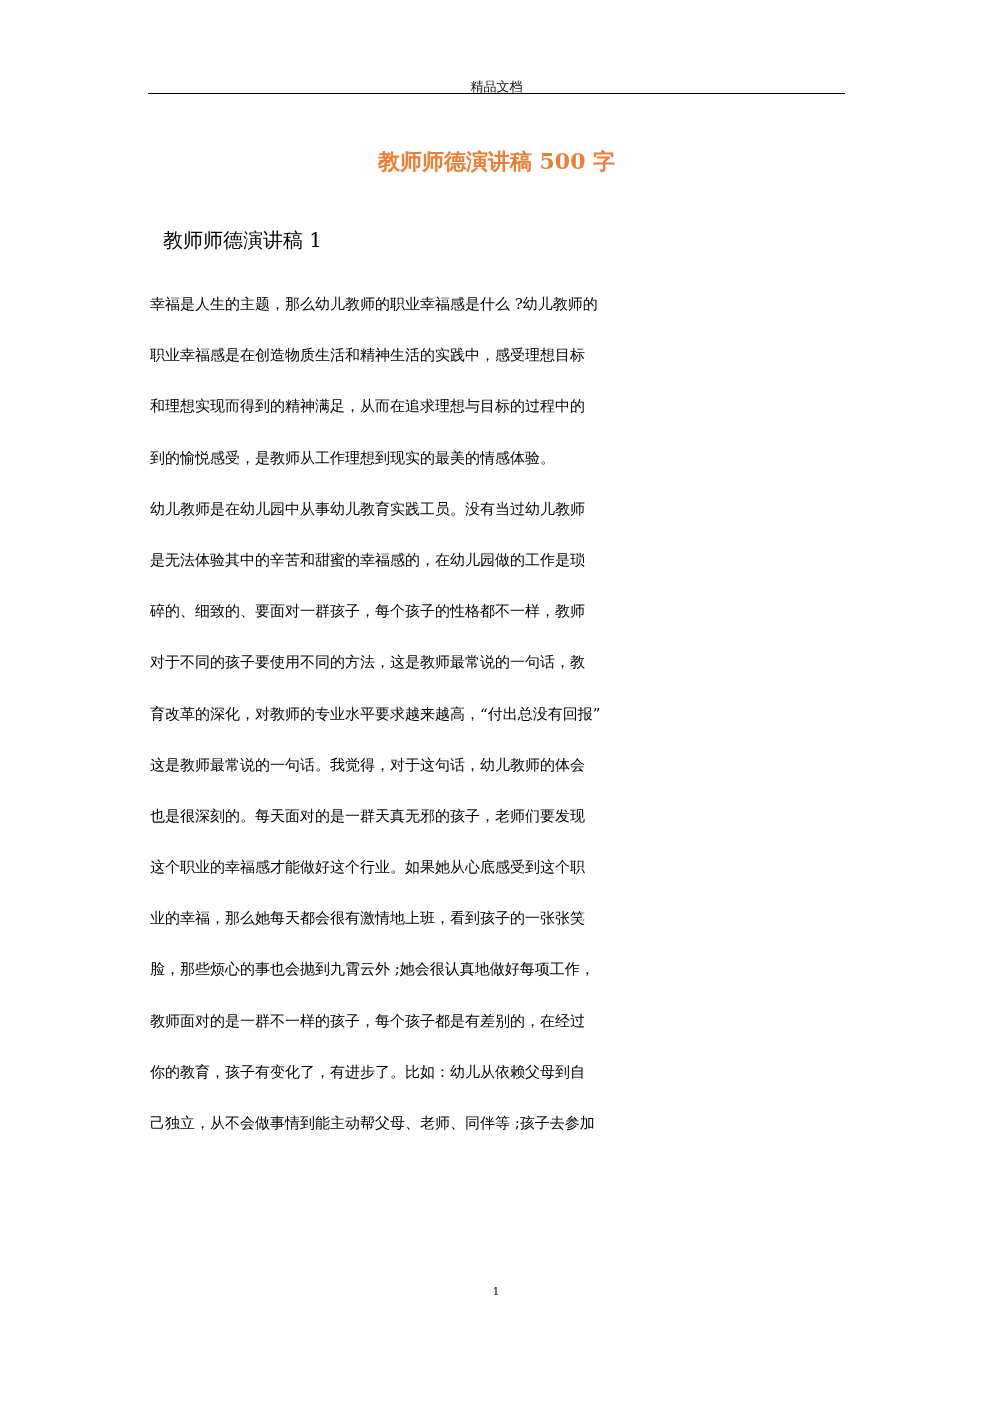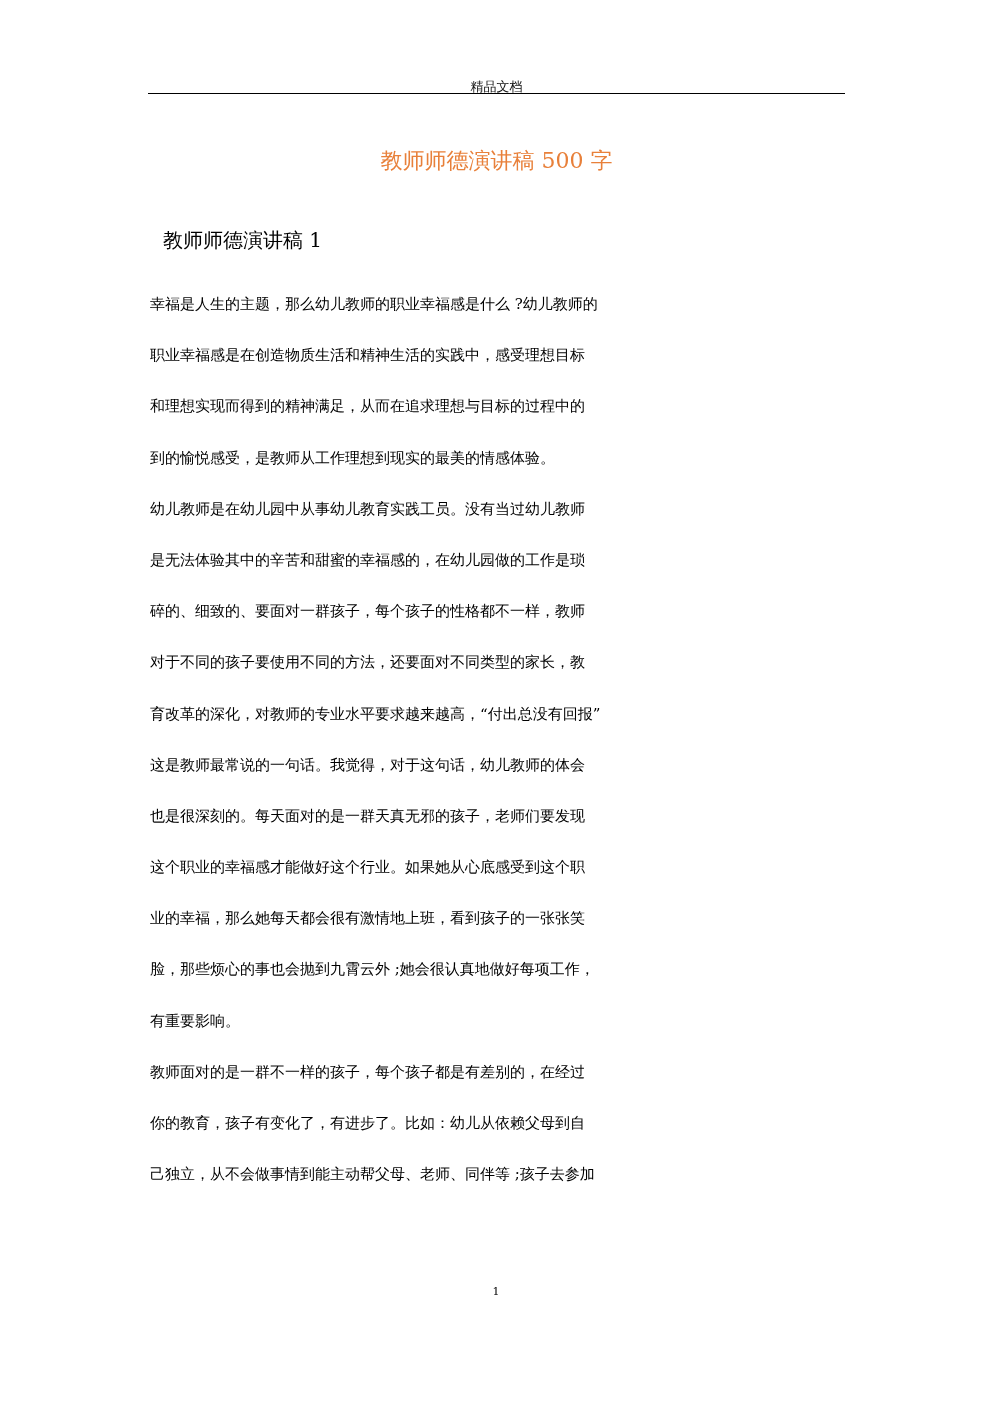--- a/index.html
+++ b/index.html
@@ -37,21 +37,21 @@
     .doc-title {
       position: absolute;
       left: 148px;
       top: 131px;
       width: 697px;
       text-align: center;
       font-family: "DejaVu Serif", serif;
       font-size: 22px;
       line-height: 30px;
       color: #e8803a;
-      font-weight: normal;
+      font-weight: bold;
     }
     .doc-subtitle {
       position: absolute;
       left: 163px;
       top: 185px;
       font-family: "DejaVu Serif", serif;
       font-size: 20px;
       line-height: 28px;
       color: #000;
       margin-top: 41px;
@@ -92,26 +92,25 @@
 <div class="doc-subtitle">教师师德演讲稿 1</div>
 
 <div class="body-lines">
   <div class="line">幸福是人生的主题，那么幼儿教师的职业幸福感是什么 ?幼儿教师的</div>
   <div class="line">职业幸福感是在创造物质生活和精神生活的实践中，感受理想目标</div>
   <div class="line">和理想实现而得到的精神满足，从而在追求理想与目标的过程中的</div>
   <div class="line">到的愉悦感受，是教师从工作理想到现实的最美的情感体验。</div>
   <div class="line">幼儿教师是在幼儿园中从事幼儿教育实践工员。没有当过幼儿教师</div>
   <div class="line">是无法体验其中的辛苦和甜蜜的幸福感的，在幼儿园做的工作是琐</div>
   <div class="line">碎的、细致的、要面对一群孩子，每个孩子的性格都不一样，教师</div>
-  <div class="line">对于不同的孩子要使用不同的方法，还要面对不同类型的家长，教</div>
+  <div class="line">对于不同的孩子要使用不同的方法，这是教师最常说的一句话，教</div>
   <div class="line">育改革的深化，对教师的专业水平要求越来越高，“付出总没有回报”</div>
   <div class="line">这是教师最常说的一句话。我觉得，对于这句话，幼儿教师的体会</div>
   <div class="line">也是很深刻的。每天面对的是一群天真无邪的孩子，老师们要发现</div>
   <div class="line">这个职业的幸福感才能做好这个行业。如果她从心底感受到这个职</div>
   <div class="line">业的幸福，那么她每天都会很有激情地上班，看到孩子的一张张笑</div>
   <div class="line">脸，那些烦心的事也会抛到九霄云外 ;她会很认真地做好每项工作，</div>
-  <div class="line">有重要影响。</div>
   <div class="line">教师面对的是一群不一样的孩子，每个孩子都是有差别的，在经过</div>
   <div class="line">你的教育，孩子有变化了，有进步了。比如：幼儿从依赖父母到自</div>
   <div class="line">己独立，从不会做事情到能主动帮父母、老师、同伴等 ;孩子去参加</div>
 </div>
 
 <div class="page-number">1</div>
 
 </body></html>

